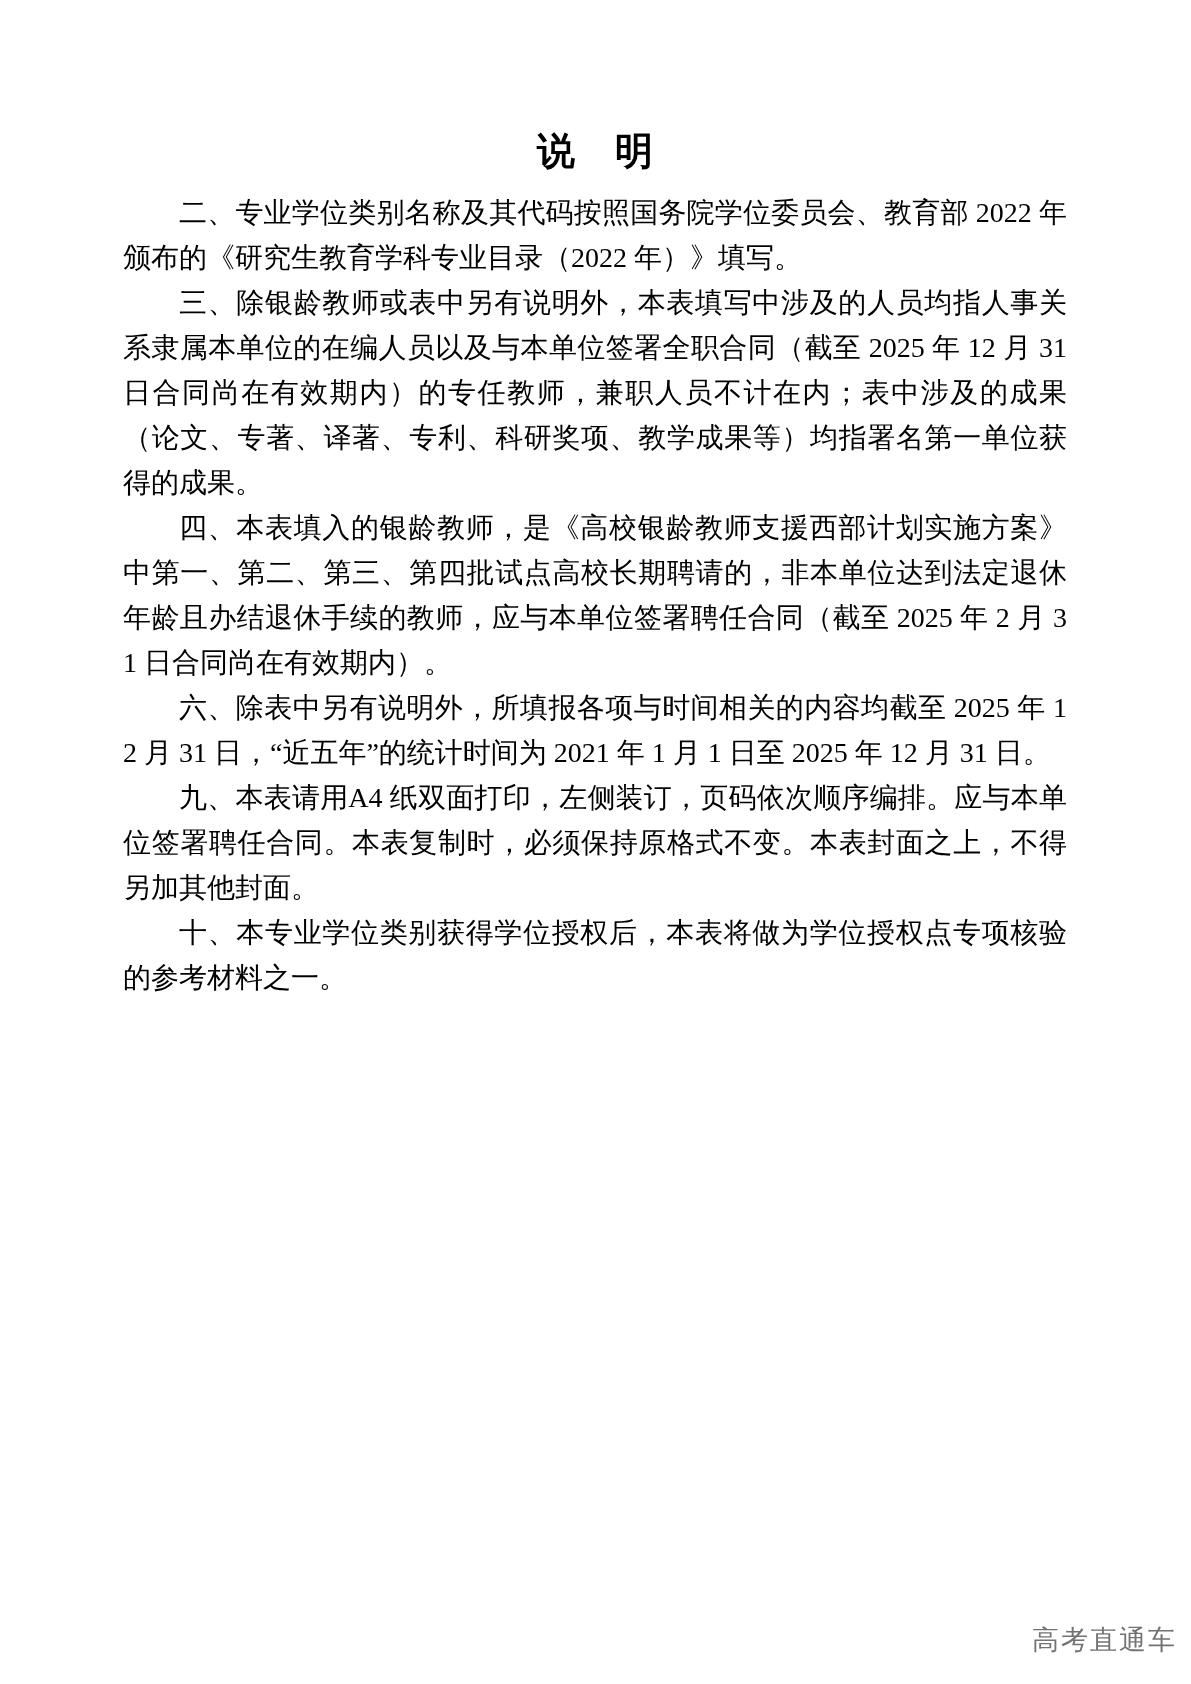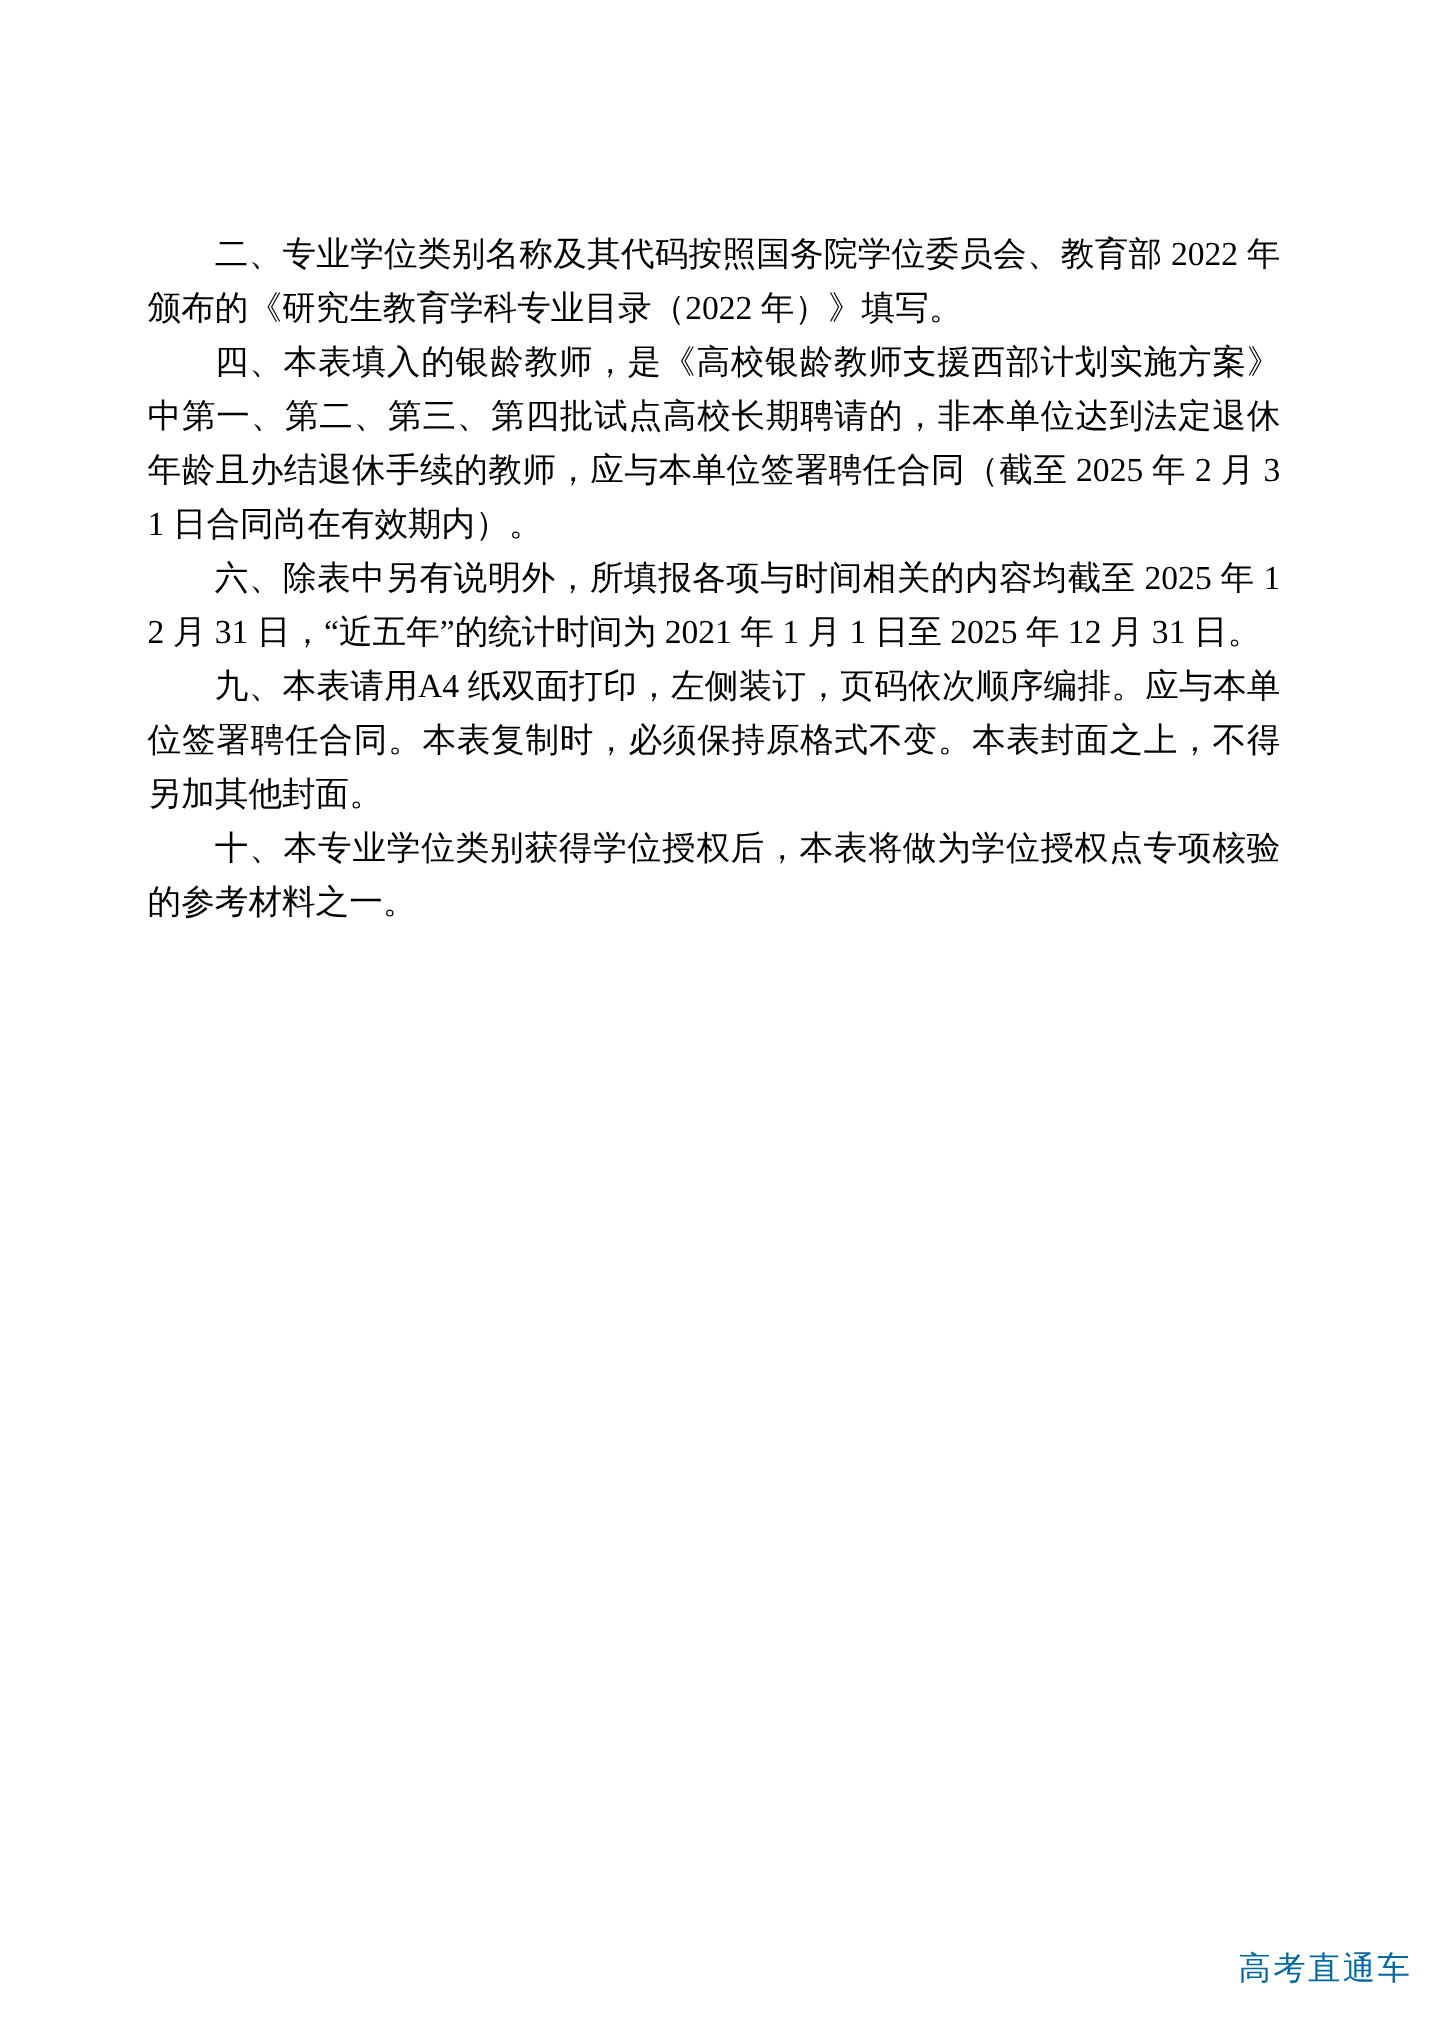--- a/index.html
+++ b/index.html
@@ -41,32 +41,34 @@
     margin: 0;
     padding: 0;
     text-indent: 2em;
     word-break: break-all;
   }
   .watermark {
     position: absolute;
     right: 14px;
     bottom: 26px;
     font-size: 27px;
-    color: #0369a1;
+    color: #737373;
     font-family: "Liberation Sans", "DejaVu Sans", sans-serif;
     letter-spacing: 2px;
   }
 </style>
 </head>
 <body>
 
 <div class="page">
+  <h1 class="doc-title">说　明</h1>
 
   <div class="doc-body">
       <p>二、专业学位类别名称及其代码按照国务院学位委员会、教育部 2022 年颁布的《研究生教育学科专业目录（2022 年）》填写。</p>
+      <p>三、除银龄教师或表中另有说明外，本表填写中涉及的人员均指人事关系隶属本单位的在编人员以及与本单位签署全职合同（截至 2025 年 12 月 31 日合同尚在有效期内）的专任教师，兼职人员不计在内；表中涉及的成果（论文、专著、译著、专利、科研奖项、教学成果等）均指署名第一单位获得的成果。</p>
       <p>四、本表填入的银龄教师，是《高校银龄教师支援西部计划实施方案》中第一、第二、第三、第四批试点高校长期聘请的，非本单位达到法定退休年龄且办结退休手续的教师，应与本单位签署聘任合同（截至 2025 年 2 月 31 日合同尚在有效期内）。</p>
       <p>六、除表中另有说明外，所填报各项与时间相关的内容均截至 2025 年 12 月 31 日，“近五年”的统计时间为 2021 年 1 月 1 日至 2025 年 12 月 31 日。</p>
       <p>九、本表请用A4 纸双面打印，左侧装订，页码依次顺序编排。应与本单位签署聘任合同。本表复制时，必须保持原格式不变。本表封面之上，不得另加其他封面。</p>
       <p>十、本专业学位类别获得学位授权后，本表将做为学位授权点专项核验的参考材料之一。</p>
     </div>
 
   <div class="watermark">高考直通车</div>
 </div>
 
 </body></html>

